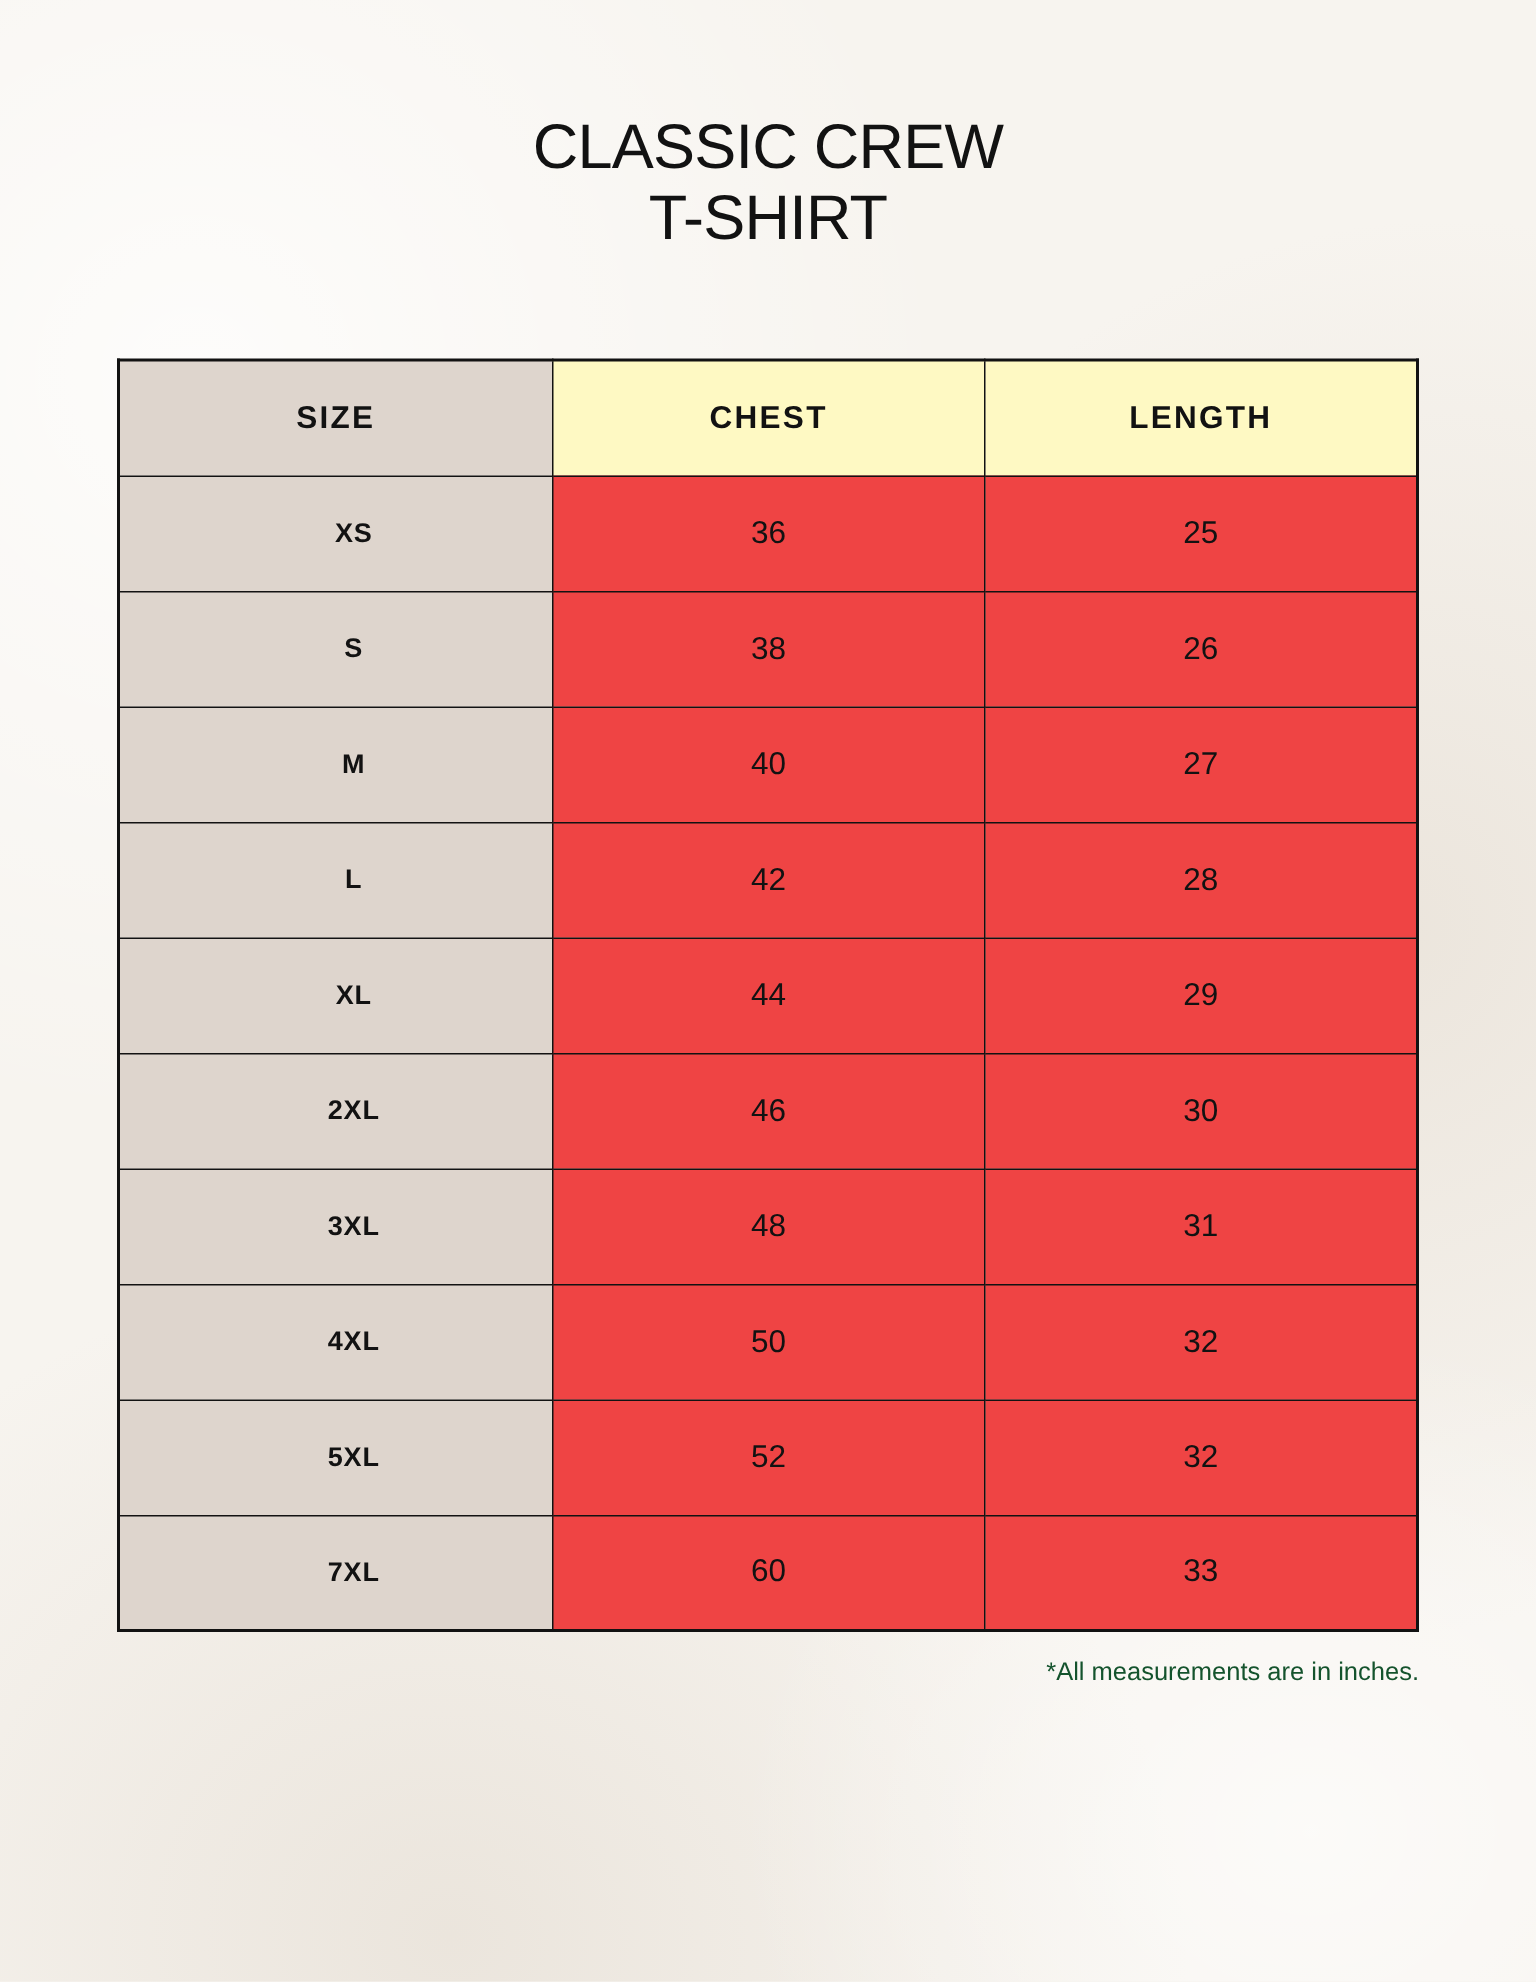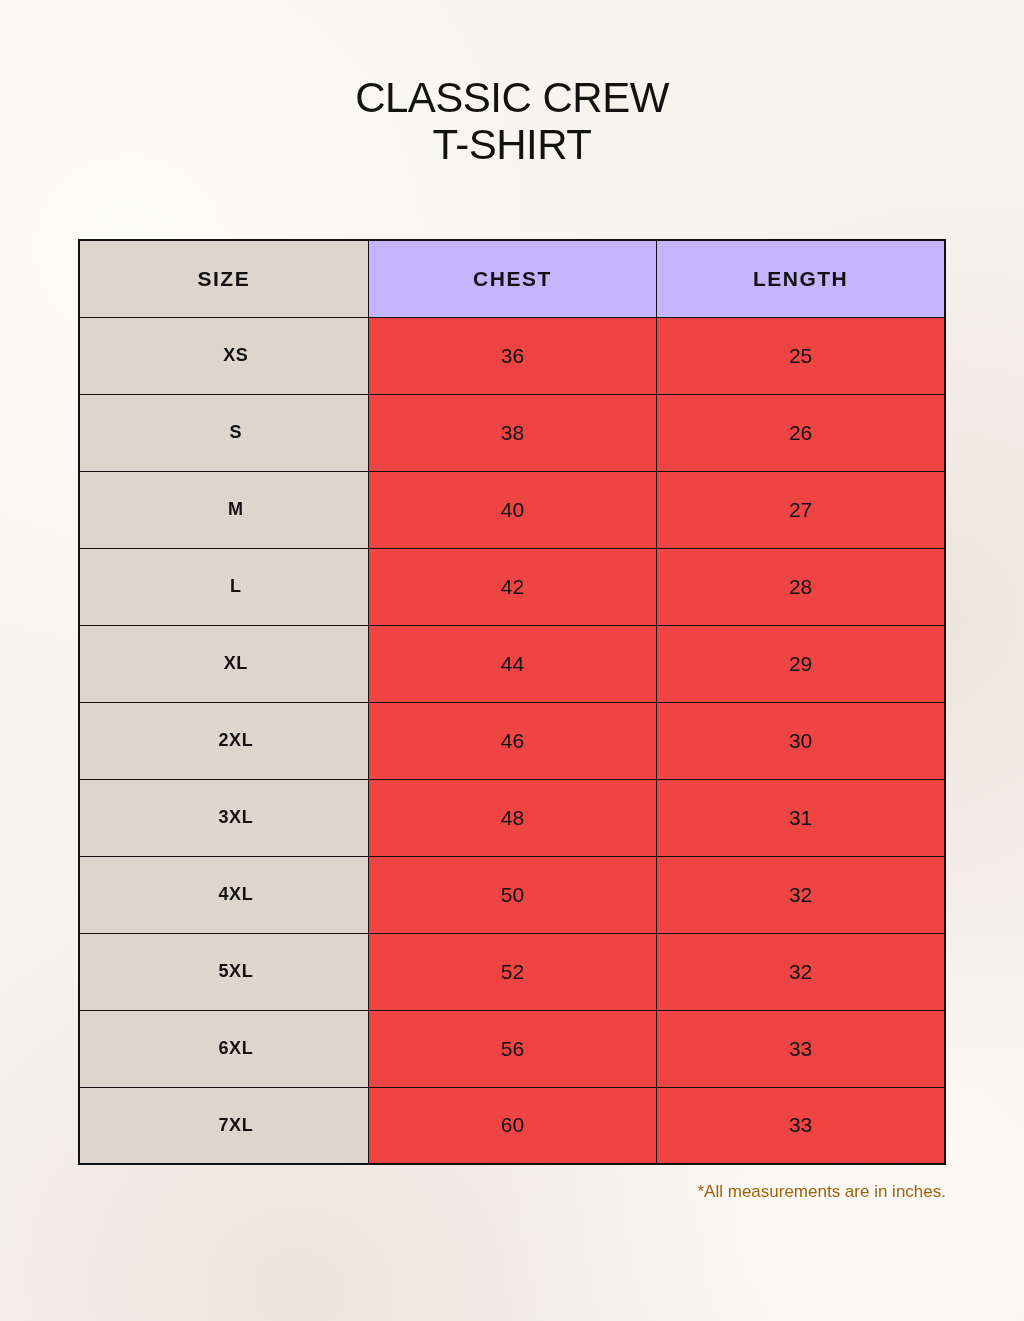--- a/index.html
+++ b/index.html
@@ -101,41 +101,41 @@
     text-align: center;
     vertical-align: middle;
   }
   table.size-table th {
     font-size: 21px;
     letter-spacing: 1.5px;
     font-weight: 700;
     color: #121212;
   }
   th.head-size { background: #ded5cd; }
-  th.head-measure { background: #c4b5fd; }
+  th.head-measure { background: #fef9c3; }
   td.cell-size {
     background: #ded5cd;
     font-size: 18px;
     font-weight: 700;
     letter-spacing: 0.6px;
     color: #121212;
     padding-left: 25px;
   }
   td.cell-val {
     background: #ef4444;
     font-size: 21px;
     font-weight: 400;
     color: #121212;
   }
   .footnote {
     width: 868px;
     margin: 17px auto 0;
     text-align: right;
     font-size: 17px;
-    color: #a16207;
+    color: #14532d;
   }
 </style>
 </head>
 <body>
 
 <div class="bg-wash">
   <div class="wash-1"></div>
   <div class="wash-2"></div>
   <div class="wash-3"></div>
   <div class="wash-4"></div>
@@ -203,25 +203,20 @@
           <td class="cell-size">4XL</td>
           <td class="cell-val">50</td>
           <td class="cell-val">32</td>
         </tr>
         <tr>
           <td class="cell-size">5XL</td>
           <td class="cell-val">52</td>
           <td class="cell-val">32</td>
         </tr>
         <tr>
-          <td class="cell-size">6XL</td>
-          <td class="cell-val">56</td>
-          <td class="cell-val">33</td>
-        </tr>
-        <tr>
           <td class="cell-size">7XL</td>
           <td class="cell-val">60</td>
           <td class="cell-val">33</td>
         </tr>
       </tbody>
     </table>
   </div>
 
   <div class="footnote">*All measurements are in inches.</div>
 

